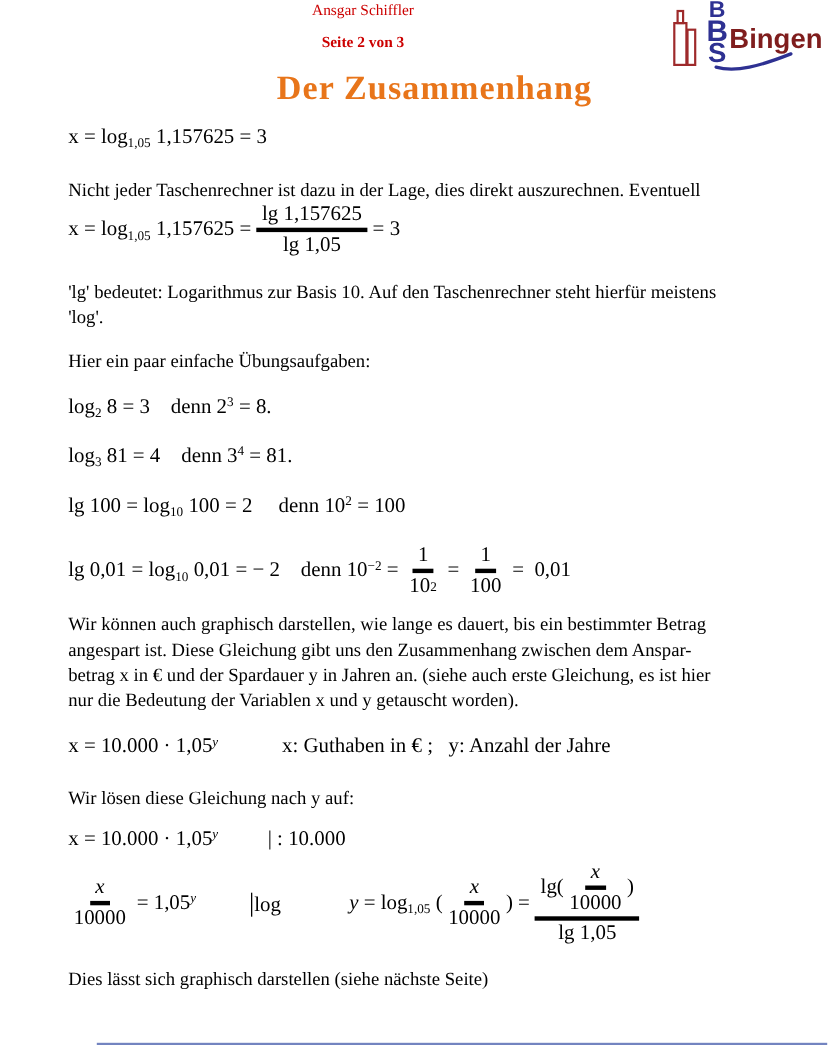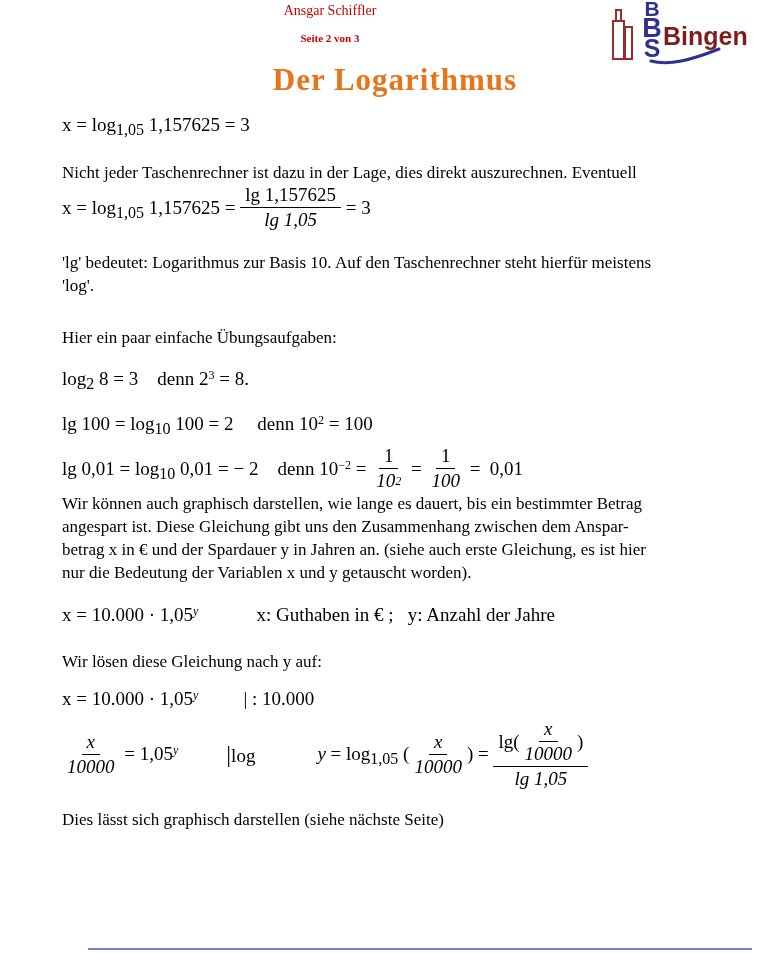--- a/index.html
+++ b/index.html
@@ -3,21 +3,21 @@
 <meta charset="utf-8">
 <style>
   html,body{margin:0;padding:0;background:#fff;}
   .page{position:relative;width:761px;height:953px;background:#ffffff;overflow:hidden;
         font-family:"Liberation Serif","DejaVu Serif",serif;color:#000;}
 
   
   .hdr-author{position:absolute;top:3px;left:0;width:660px;text-align:center;
               font-size:14px;font-weight:normal;color:#cc0000;}
   .hdr-page{position:absolute;top:32px;left:0;width:660px;text-align:center;
-            font-size:11px;font-weight:bold;color:#cc0000;}
+            font-size:14px;font-weight:bold;color:#cc0000;}
   .title{position:absolute;top:62px;left:30px;width:730px;text-align:center;
          font-size:31px;font-weight:bold;color:#e8751a;letter-spacing:1px;}
 
   
   .logo{position:absolute;top:2px;right:38px;width:112px;height:64px;
         font-family:"Liberation Sans","DejaVu Sans",sans-serif;}
   .tower{position:absolute;left:0;top:6px;width:26px;height:54px;}
   .tower .t1{position:absolute;left:1px;top:12px;width:13px;height:40px;border:2px solid #9e2a2b;box-sizing:border-box;}
   .tower .t2{position:absolute;left:13px;top:18px;width:9px;height:34px;border:2px solid #9e2a2b;box-sizing:border-box;}
   .tower .cap{position:absolute;left:4px;top:1px;width:7px;height:13px;border:2px solid #9e2a2b;box-sizing:border-box;}
@@ -25,39 +25,39 @@
   .bbs .l1{font-size:21px;display:block;height:17px;}
   .bbs .l2{font-size:27px;display:block;height:21px;}
   .bbs .l3{font-size:25px;display:block;height:20px;}
   .bingen{position:absolute;left:52px;top:20px;font-size:25px;font-weight:bold;color:#7f1d1d;}
   .swoosh{position:absolute;left:38px;top:44px;}
 
   
   .content{position:absolute;top:113px;left:62px;width:660px;}
   .para{font-size:17px;line-height:23px;white-space:pre-wrap;}
   .eqline{font-size:19px;line-height:24px;white-space:pre-wrap;}
-  sub{font-size:16px;vertical-align:-4px;line-height:0;}
+  sub{font-size:12px;vertical-align:-4px;line-height:0;}
   sup{font-size:12px;vertical-align:6px;line-height:0;}
   .it{font-style:italic;}
 
   .eqflex{display:flex;align-items:center;white-space:pre;font-size:19px;}
   .frac{display:inline-flex;flex-direction:column;align-items:center;vertical-align:middle;text-align:center;}
-  .frac .num{border-bottom:1px solid #000000;padding:0 5px 1px 5px;display:inline-flex;align-items:center;white-space:pre;}
-  .frac .den{padding:1px 5px 0 5px;display:inline-flex;align-items:center;white-space:pre;font-style:italic;}
+  .frac .num{border-bottom:4px solid #000000;padding:0 5px 1px 5px;display:inline-flex;align-items:center;white-space:pre;}
+  .frac .den{padding:1px 5px 0 5px;display:inline-flex;align-items:center;white-space:pre;}
 
   
   .m-eq1{margin-bottom:24px;}
   .m-p1{}
   .m-eq2{margin-bottom:20px;align-items:center;}
-  .m-p2{margin-bottom:29px;}
+  .m-p2{margin-bottom:17px;}
   .m-p3{margin-bottom:18px;}
   .m-ex1{margin-bottom:21px;}
   .m-ex2{margin-bottom:21px;}
-  .m-ex3{margin-bottom:9px;}
-  .m-ex4{}
+  .m-ex3{margin-bottom:22px;}
+  .m-ex4{margin-bottom:12px;}
   .m-p4{margin-bottom:19px;}
   .m-eq3{margin-bottom:23px;}
   .m-p5{margin-bottom:14px;}
   .m-eq4{margin-bottom:7px;margin-top:12px;}
   .m-eq5{margin-bottom:18px;}
 
   .gap-note{margin-left:58px;}
   .gap-op{margin-left:45px;}
   .gap-log{margin-left:48px;}
   .gap-rhs{margin-left:62px;}
@@ -83,21 +83,21 @@
       <span class="l1">B</span>
       <span class="l2">B</span>
       <span class="l3">S</span>
     </div>
     <div class="bingen">Bingen</div>
     <svg class="swoosh" width="72" height="20" viewBox="0 0 72 20">
       <path d="M2 15 C 20 20, 42 14, 70 3" stroke="#2e3192" stroke-width="3" fill="none" stroke-linecap="round"></path>
     </svg>
   </div>
 
-  <div class="title">Der Logarithmus</div>
+  <div class="title">Der Zusammenhang</div>
 
   <div class="content">
 
     <div class="eqline m-eq1"><span>x = log</span><sub>1,05</sub><span> 1,157625 = 3</span></div>
 
     <div class="para m-p1"><span>Nicht jeder Taschenrechner ist dazu in der Lage, dies direkt auszurechnen. Eventuell</span><br></div>
 
     <div class="eqflex m-eq2">
       <span><span>x = log</span><sub>1,05</sub><span> 1,157625 = </span></span>
       <span class="frac">
@@ -106,20 +106,21 @@
       </span>
       <span> = 3</span>
     </div>
 
     <div class="para m-p2"><span>'lg' bedeutet: Logarithmus zur Basis 10. Auf den Taschenrechner steht hierfür meistens</span><br><span>'log'.</span></div>
 
     <div class="para m-p3">Hier ein paar einfache Übungsaufgaben:</div>
 
     <div class="eqline m-ex1"><span>log</span><sub>2</sub><span> 8 = 3    denn 2</span><sup>3</sup><span> = 8.</span></div>
 
+    <div class="eqline m-ex2"><span>log</span><sub>3</sub><span> 81 = 4    denn 3</span><sup>4</sup><span> = 81.</span></div>
 
     <div class="eqline m-ex3"><span>lg 100 = log</span><sub>10</sub><span> 100 = 2     denn 10</span><sup>2</sup><span> = 100</span></div>
 
     <div class="eqflex m-ex4">
       <span><span>lg 0,01 = log</span><sub>10</sub><span> 0,01 = − 2    denn 10</span><sup>−2</sup><span> = </span></span>
       <span class="frac">
         <span class="num">1</span>
         <span class="den"><span>10</span><sup>2</sup></span>
       </span>
       <span> = </span>

